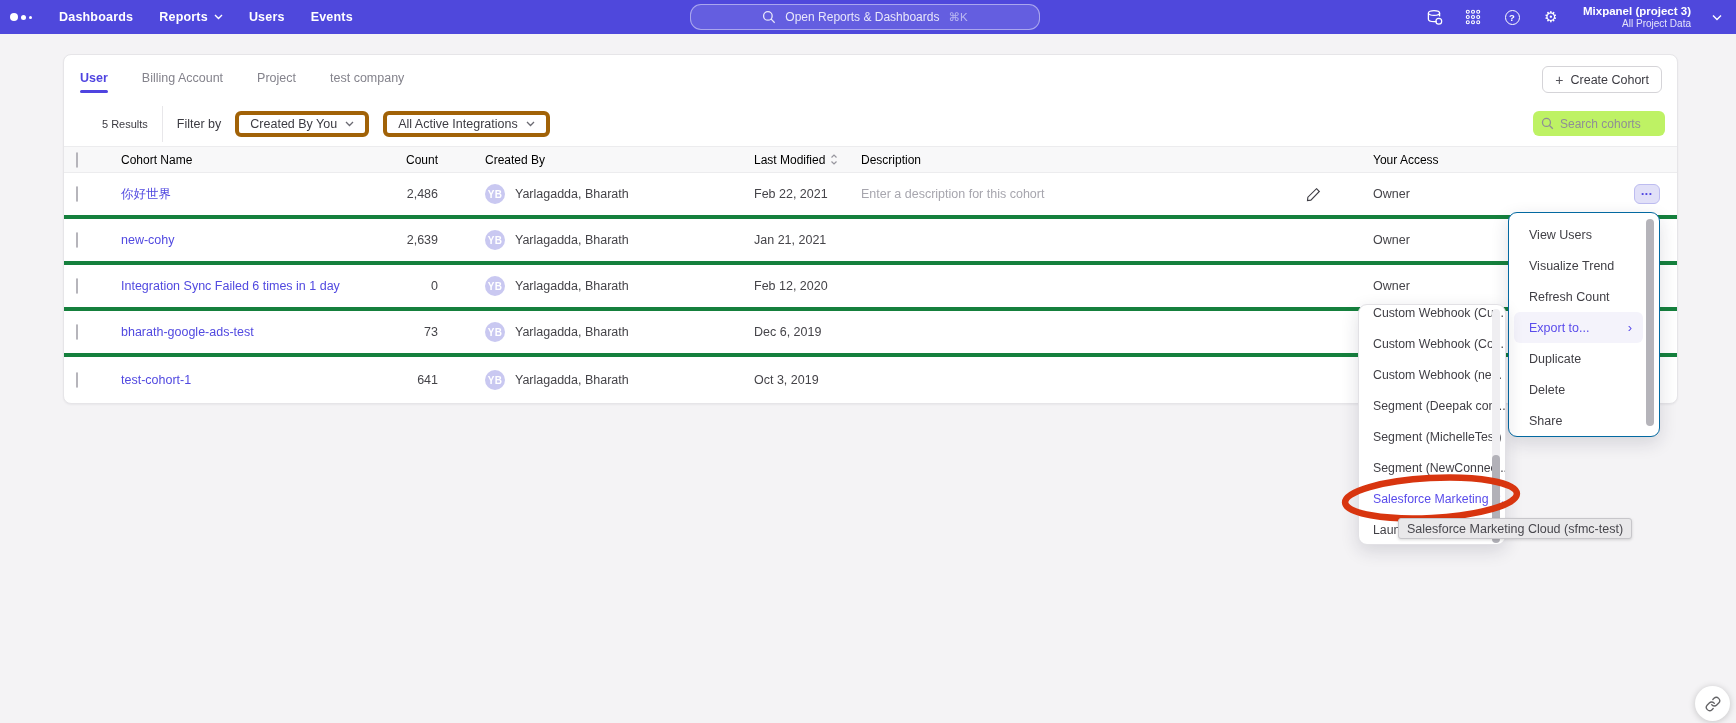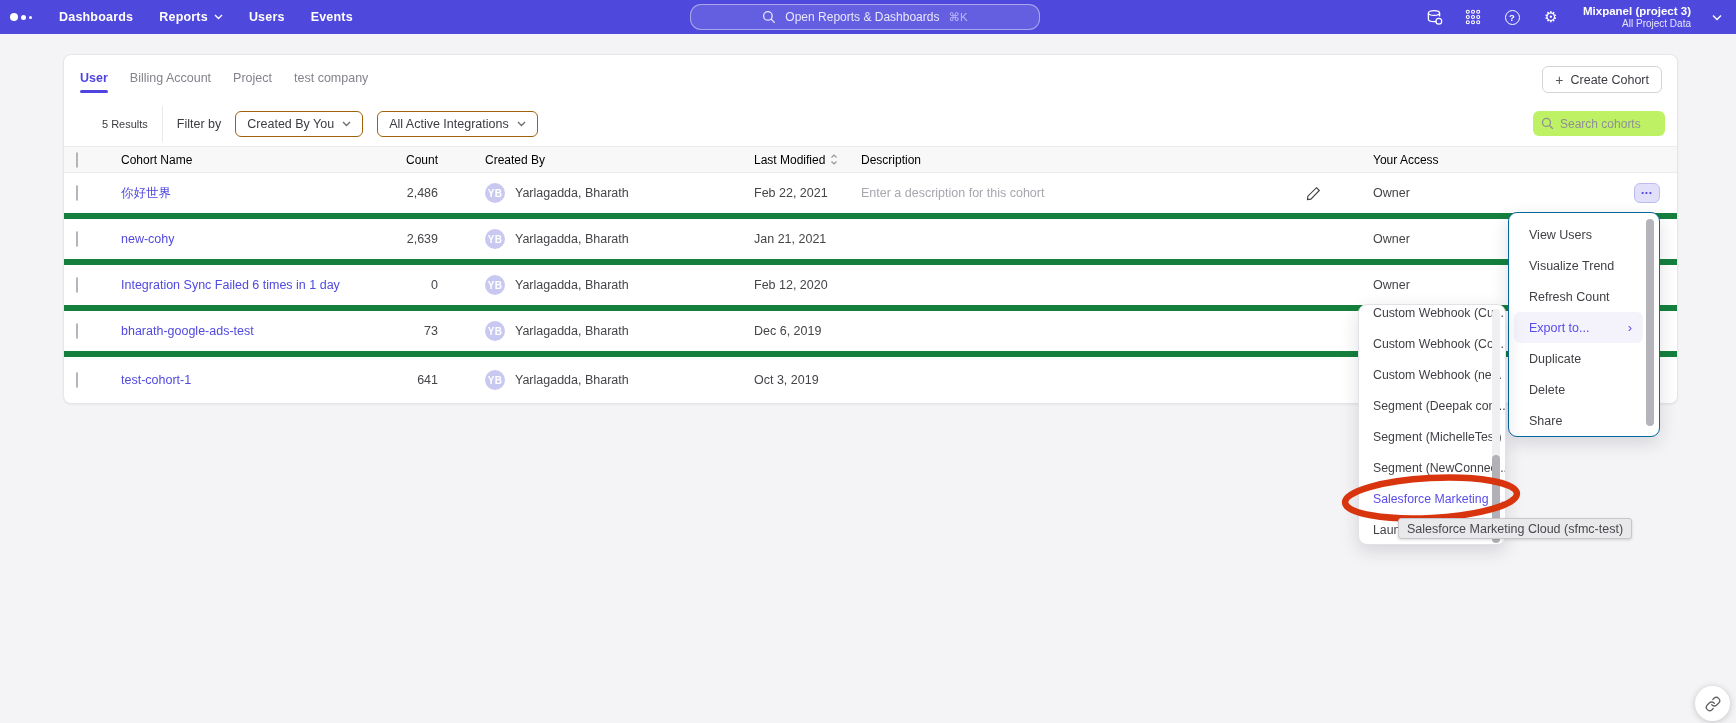--- a/index.html
+++ b/index.html
@@ -28,47 +28,47 @@
   .help-badge { width:15px; height:15px; border:1.4px solid #fff; border-radius:50%;
     display:flex; align-items:center; justify-content:center; font-size:9.5px; font-weight:bold; }
   .gear-glyph { font-size:15px; line-height:15px; font-family:"DejaVu Sans",sans-serif; }
   .proj { text-align:right; line-height:1.25; margin-left:2px; }
   .proj .p1 { font-size:11.5px; font-weight:bold; }
   .proj .p2 { font-size:10px; opacity:.85; }
 
   
   .card { position:absolute; left:63px; top:54px; width:1615px; height:350px; background:#fff;
     border:1px solid #e6e5e8; border-radius:8px; box-shadow:0 1px 2px rgba(20,20,40,.05); }
-  .tabs-row { position:relative; height:46px; display:flex; align-items:center; gap:22px; padding-left:16px; }
+  .tabs-row { position:relative; height:46px; display:flex; align-items:center; gap:34px; padding-left:16px; }
   .tab { position:relative; font-size:12.5px; color:#84838c; height:46px; display:flex; align-items:center; cursor:pointer; }
   .tab.active { color:#4f44e0; font-weight:bold; }
   .tab.active::after { content:""; position:absolute; left:0; right:0; bottom:8px; height:3px;
     border-radius:2px; background:#4f44e0; }
   .create-btn { position:absolute; right:15px; top:11px; height:27px; display:flex; align-items:center; gap:7px;
     border:1px solid #d5d4d8; border-radius:6px; background:#fff; padding:0 12px;
     font-size:12.5px; color:#3c3b42; cursor:pointer; }
   .create-btn .plus { font-size:14px; color:#56555c; }
 
   .filter-row { position:relative; height:45px; display:flex; align-items:center; padding-left:38px; gap:14px; }
   .results { font-size:11px; color:#3c3b42; }
   .vdiv { width:1px; height:36px; background:#e8e7ea; }
   .filter-by { font-size:12.5px; color:#3c3b42; }
-  .pill-btn { height:26px; display:flex; align-items:center; gap:8px; border:1px solid #a16207;
+  .pill-btn { height:26px; display:flex; align-items:center; gap:8px; border:4px solid #a16207;
     border-radius:6px; padding:0 11px; font-size:12.5px; color:#3c3b42; background:#fff; cursor:pointer; }
   .cohort-search { position:absolute; right:12px; top:10px; width:132px; height:25px; background:#bef264;
     border:none; border-radius:6px; display:flex; align-items:center; gap:6px; padding:0 8px; }
   .cohort-search input { border:none; background:transparent; outline:none; width:100px;
     font-size:12px; color:#3f3e45; font-family:inherit; }
   .cohort-search input::placeholder { color:#8f8e96; }
 
   
   .grid { display:grid; grid-template-columns:44px 266px 70px 310px 107px 512px 251px 1fr; align-items:center; }
   .thead { height:27px; background:#f8f8f9; border-top:1px solid #ececee; border-bottom:1px solid #ececee;
     font-size:12px; color:#000000; }
-  .trow { height:46px; border-bottom:6px solid #15803d; font-size:12.5px; color:#454449; }
+  .trow { height:46px; border-bottom:4px solid #15803d; font-size:12.5px; color:#454449; }
   .cell-check { padding-left:12px; }
   .checkbox { width:16px; height:16px; border:1.5px solid #b6b5bb; border-radius:3.5px; background:#fff; cursor:pointer; }
   .cell-count, .th-count { text-align:right; padding-right:6px; }
   .cell-name { color:#5149e0; cursor:pointer; padding-right:10px; white-space:nowrap; overflow:hidden; }
   .cell-created { display:flex; align-items:center; gap:10px; padding-left:41px; }
   .avatar { width:20px; height:20px; border-radius:50%; background:#c9c8f1; color:#fff;
     font-size:10px; font-weight:bold; display:flex; align-items:center; justify-content:center; letter-spacing:.3px; }
   .th-lastmod { display:flex; align-items:center; gap:5px; }
   .cell-desc { display:flex; align-items:center; justify-content:space-between; padding-right:52px;
     color:#a7a6ae; }

